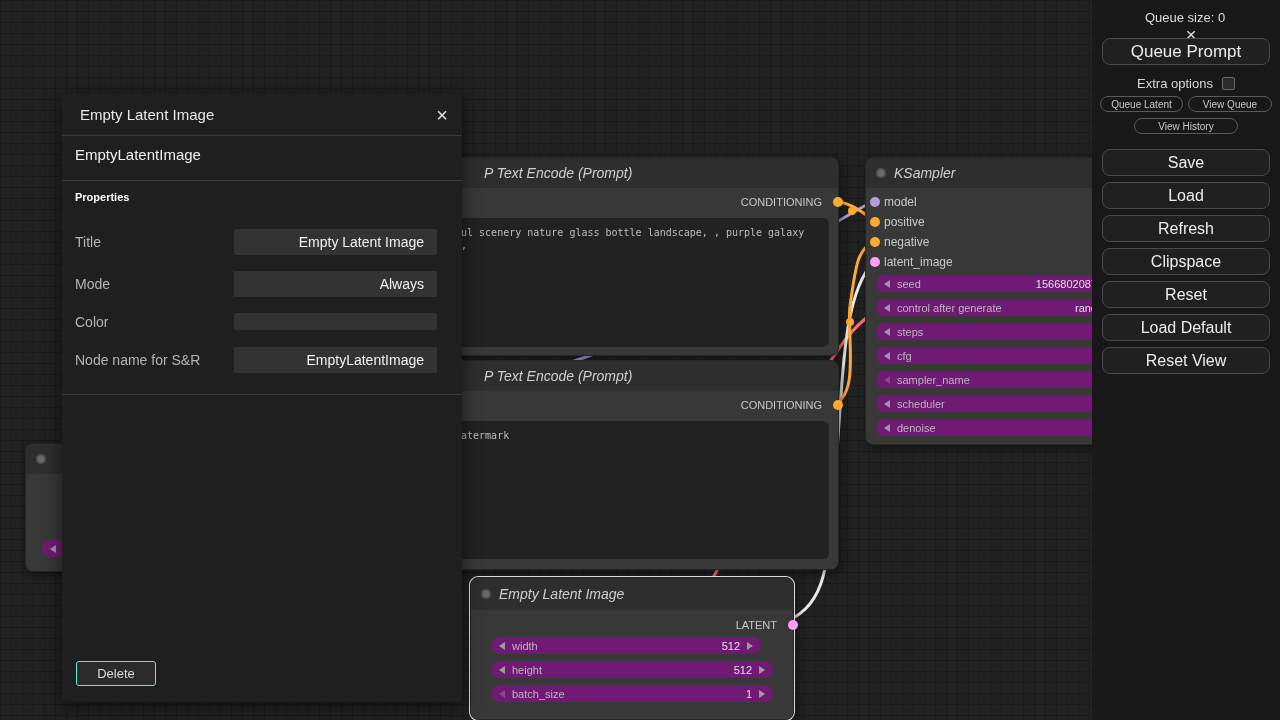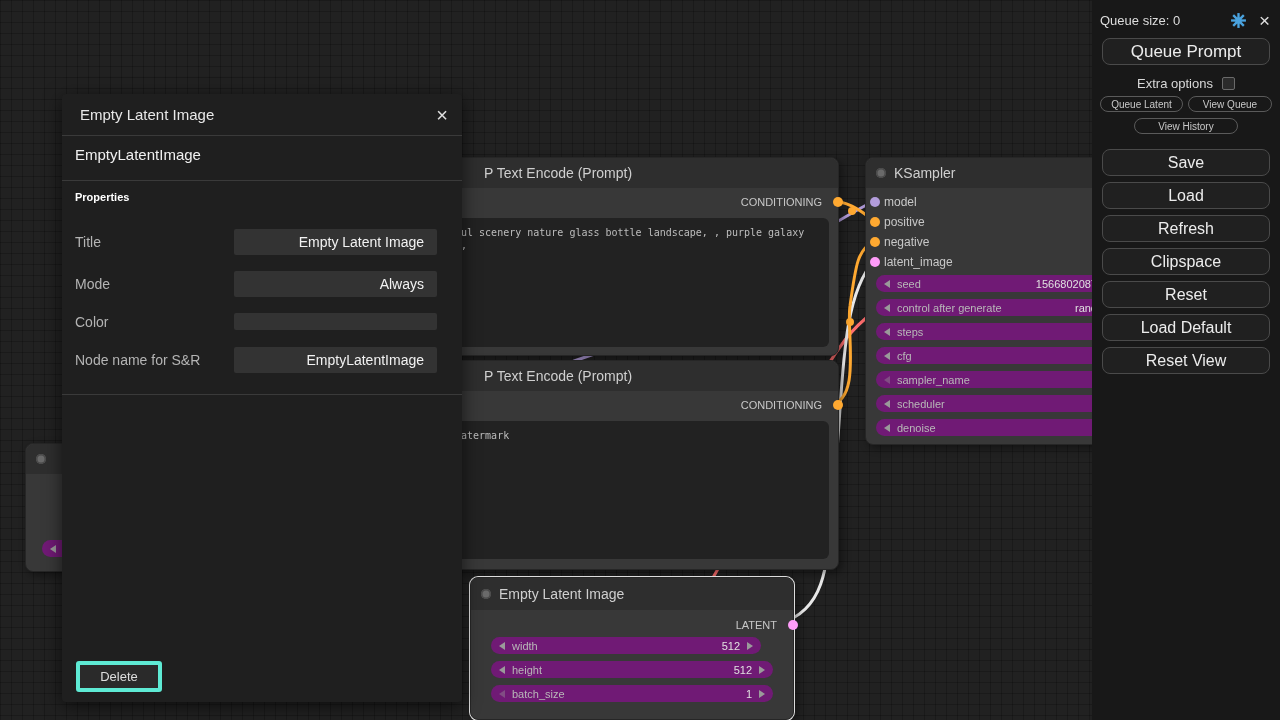--- a/index.html
+++ b/index.html
@@ -12,21 +12,21 @@
 
   
   .node{position:absolute;background:#383838;border:1px solid #262626;border-radius:8px;
         box-shadow:3px 3px 8px rgba(0,0,0,.45);z-index:2;}
   .node.selected{box-shadow:0 0 0 1px #dcdcdc,3px 3px 8px rgba(0,0,0,.45);}
   .node-header{height:30px;display:flex;align-items:center;background:#2e2e2e;
         border-radius:8px 8px 0 0;padding:0 10px;color:#cfcfcf;font-size:14px;}
   .node-header.shift-title{padding-left:46px;}
   .collapse-dot{width:10px;height:10px;border-radius:50%;background:#6a6a6a;
         box-shadow:inset 0 0 0 1.5px #4a4a4a;margin-right:8px;flex:none;}
-  .node-title{white-space:nowrap;}
+  .node-title{white-space:nowrap;font-style:italic;}
   .slot-row{position:absolute;left:0;right:0;height:20px;display:flex;align-items:center;
         color:#c8c8c8;font-size:11px;}
   .slot-row.out{justify-content:flex-end;padding-right:16px;}
   .slot-row.in{justify-content:flex-start;padding-left:18px;font-size:12px;}
   .dot{width:10px;height:10px;border-radius:50%;flex:none;}
   .out-dot{position:absolute;right:-5px;top:5px;}
   .in-dot{position:absolute;left:4px;top:5px;}
   .dot-cond{background:var(--conditioning);}
   .dot-model{background:var(--model);}
   .dot-latent{background:var(--latent);}
@@ -52,27 +52,27 @@
   .dlg-subtitle{position:absolute;left:13px;top:52px;font-size:15px;color:#f0f0f0;}
   .dlg-div{position:absolute;left:0;right:0;height:1px;background:#3a3a3a;}
   .dlg-section{position:absolute;left:13px;top:97px;font-size:11px;font-weight:bold;color:#fff;}
   .prop-row{position:absolute;left:0;right:0;height:26px;}
   .prop-label{position:absolute;left:13px;top:0;line-height:26px;font-size:14px;color:#b4b4b4;}
   .prop-value{position:absolute;left:172px;width:203px;height:26px;background:#333;border-radius:2px;
         display:flex;align-items:center;justify-content:flex-end;padding-right:13px;
         box-sizing:border-box;font-size:14px;color:#f2f2f2;}
   .prop-row.thin .prop-value{height:17px;margin-top:4px;}
   .delete-btn{position:absolute;left:14px;top:567px;width:78px;height:23px;background:#2a2a2a;
-        border:4px solid #5eead4;border-radius:3px;color:#ddd;font-size:13px;
+        border:1px solid #5eead4;border-radius:3px;color:#ddd;font-size:13px;
         display:flex;align-items:center;justify-content:center;cursor:pointer;}
 
   
   .menu{position:absolute;left:1092px;top:0;width:188px;height:720px;background:#181818;
         z-index:30;color:#e4e4e4;}
-  .menu-head{position:absolute;left:8px;right:10px;top:10px;height:20px;display:flex;align-items:center;}
+  .menu-head{position:absolute;left:8px;right:10px;top:10px;height:20px;display:flex;align-items:center;flex-direction:column;}
   .queue-size{font-size:13px;color:#ddd;}
   .gear{margin-left:auto;width:17px;height:17px;cursor:pointer;}
   .menu-close{margin-left:12px;font-size:19px;line-height:1;color:#ddd;cursor:pointer;}
   .btn{position:absolute;left:10px;width:168px;height:27px;background:#202020;border:1px solid #4a4a4a;
         border-radius:8px;display:flex;align-items:center;justify-content:center;color:#ececec;
         font-size:16px;cursor:pointer;box-sizing:border-box;}
   .btn.big{font-size:17px;}
   .extra-row{position:absolute;left:0;right:0;top:76px;height:15px;display:flex;align-items:center;
         justify-content:center;gap:9px;font-size:13px;color:#d8d8d8;}
   .checkbox{width:11px;height:11px;background:#2b2b2b;border:1px solid #6a6a6a;border-radius:2px;cursor:pointer;}

